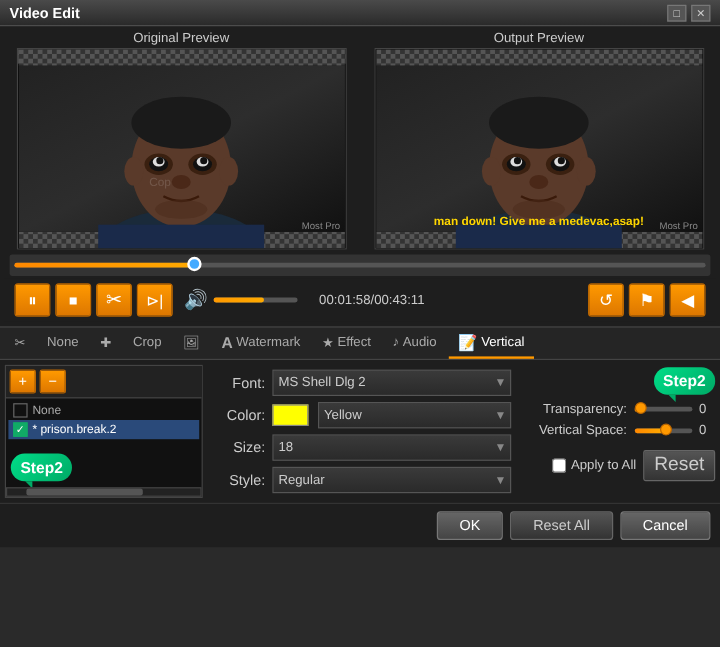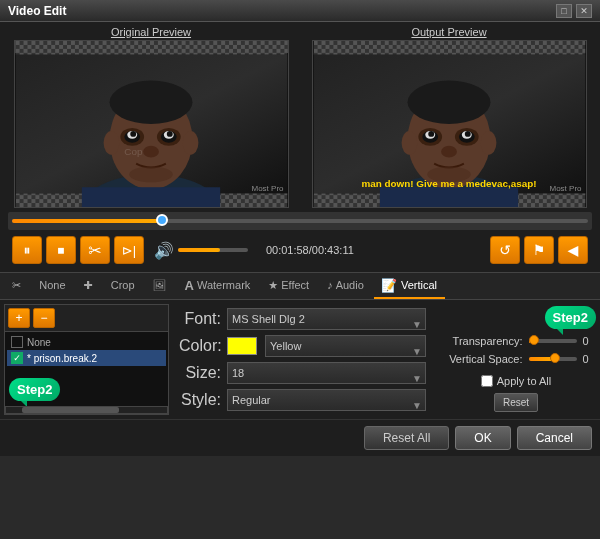--- a/index.html
+++ b/index.html
@@ -43,21 +43,20 @@
       justify-content: center;
     }
     .main-content {
       background: #1e1e1e;
       padding: 4px;
     }
     .preview-row {
       display: flex;
       gap: 4px;
       margin-bottom: 4px;
-      text-decoration: underline;
     }
     .preview-panel {
       flex: 1;
       display: flex;
       flex-direction: column;
       align-items: center;
     }
     .preview-label {
       color: #ccc;
       font-size: 11px;
@@ -322,39 +321,39 @@
       padding: 4px;
     }
     .setting-row {
       display: flex;
       align-items: center;
       gap: 6px;
     }
     .setting-label {
       width: 42px;
       color: #ccc;
-      font-size: 16px;
+      font-size: 12px;
       text-align: right;
     }
     .setting-select {
       flex: 1;
       height: 22px;
       background: linear-gradient(to bottom, #3a3a3a, #2a2a2a);
       border: 1px solid #555;
       color: #ccc;
       font-size: 11px;
       padding: 0 4px;
       appearance: none;
       position: relative;
     }
     .select-wrapper {
       flex: 1;
       position: relative;
       display: flex;
-      align-items: flex-end;
+      align-items: center;
     }
     .select-wrapper select {
       width: 100%;
       height: 22px;
       background: linear-gradient(to bottom, #3a3a3a, #2a2a2a);
       border: 1px solid #555;
       color: #ccc;
       font-size: 11px;
       padding: 0 4px;
       appearance: none;
@@ -417,38 +416,37 @@
       color: #ccc;
       font-size: 11px;
       width: 14px;
     }
     .apply-row {
       display: flex;
       align-items: center;
       gap: 6px;
       justify-content: flex-end;
       margin-top: 4px;
-      flex-direction: column;
     }
     .checkbox-label {
       display: flex;
       align-items: center;
       gap: 4px;
       color: #ccc;
       font-size: 11px;
     }
     .checkbox-label input {
       width: 12px;
       height: 12px;
     }
     .reset-btn {
       background: linear-gradient(to bottom, #555, #333);
       border: 1px solid #666;
       color: #ccc;
-      font-size: 10px;
+      font-size: 16px;
       padding: 3px 8px;
       cursor: pointer;
       border-radius: 2px;
     }
     .bottom-buttons {
       display: flex;
       justify-content: flex-end;
       gap: 6px;
       padding: 6px 8px;
       background: #1e1e1e;
@@ -779,16 +777,16 @@
       <label class="checkbox-label">
         <input type="checkbox" style="">
         <span>Apply to All</span>
       </label>
       <button class="reset-btn">Reset</button>
     </div>
   </div>
 </div>
 
 <div class="bottom-buttons">
+  <button class="action-btn btn-ok">OK</button>
   <button class="action-btn btn-reset-all">Reset All</button>
-  <button class="action-btn btn-ok">OK</button>
   <button class="action-btn btn-cancel">Cancel</button>
 </div>
 
 </body></html>

